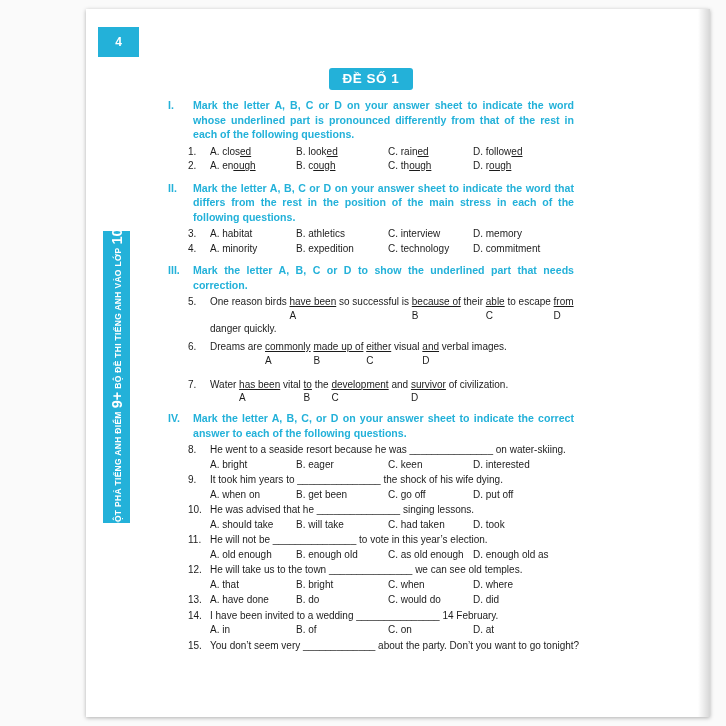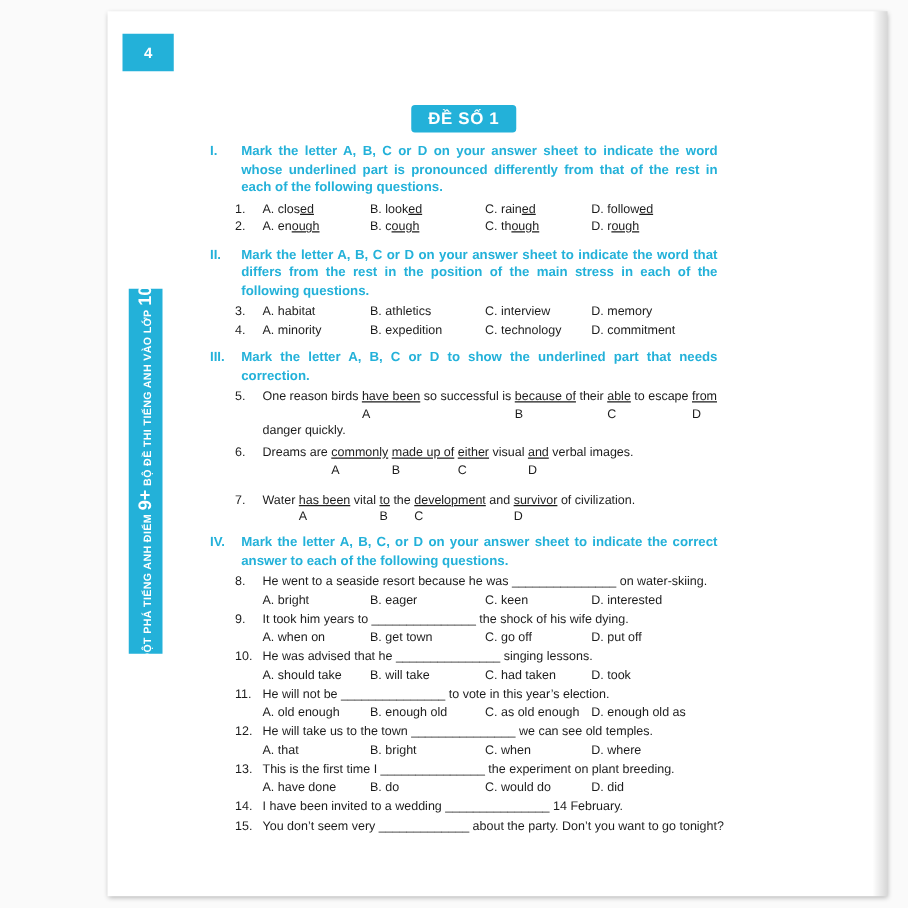--- a/index.html
+++ b/index.html
@@ -39,21 +39,21 @@
   .sb-part { letter-spacing:.3px; }
   .sb-big { font-size:14.5px; margin:0 3px; line-height:1; }
 
   .content {
     position:absolute; left:0; top:0; width:100%; height:100%;
     padding:57px 136px 0 82px;
     font-size:10px; line-height:14.5px; color:#1c1c1c;
   }
 
   .title-badge {
-    width:fit-content; margin:18px auto 8px;
+    width:fit-content; margin:2px auto 8px;
     background:var(--accent); color:#fff; font-weight:bold;
     font-size:13.5px; line-height:16px; padding:3px 14px; border-radius:3px;
     letter-spacing:.5px;
   }
 
   .section { margin-top:7px; }
   .sec-head { display:flex; color:var(--accent); font-weight:bold; font-size:10.6px; margin-bottom:3px; }
   .sec-num { width:25px; flex:none; }
   .sec-title { flex:1; text-align:justify; }
 
@@ -195,21 +195,21 @@
                   <span class="opt">D. interested</span>
                 </div>
               </div>
             </div>
             <div class="q q-mcq">
               <span class="q-num">9.</span>
               <div class="q-body">
                 <div class="stem">It took him years to _______________ the shock of his wife dying.</div>
                 <div class="opts">
                   <span class="opt">A. when on</span>
-                  <span class="opt">B. get town</span>
+                  <span class="opt">B. get been</span>
                   <span class="opt">C. go off</span>
                   <span class="opt">D. put off</span>
                 </div>
               </div>
             </div>
             <div class="q q-mcq">
               <span class="q-num">10.</span>
               <div class="q-body">
                 <div class="stem">He was advised that he _______________ singing lessons.</div>
                 <div class="opts">
@@ -240,33 +240,38 @@
                   <span class="opt">A. that</span>
                   <span class="opt">B. bright</span>
                   <span class="opt">C. when</span>
                   <span class="opt">D. where</span>
                 </div>
               </div>
             </div>
             <div class="q q-mcq">
               <span class="q-num">13.</span>
               <div class="q-body">
-                <div class="stem">This is the first time I _______________ the experiment on plant breeding.</div>
                 <div class="opts">
                   <span class="opt">A. have done</span>
                   <span class="opt">B. do</span>
                   <span class="opt">C. would do</span>
                   <span class="opt">D. did</span>
                 </div>
               </div>
             </div>
             <div class="q q-mcq">
               <span class="q-num">14.</span>
               <div class="q-body">
                 <div class="stem">I have been invited to a wedding _______________ 14 February.</div>
+                <div class="opts">
+                  <span class="opt">A. in</span>
+                  <span class="opt">B. of</span>
+                  <span class="opt">C. on</span>
+                  <span class="opt">D. at</span>
+                </div>
               </div>
             </div>
             <div class="q q-mcq">
               <span class="q-num">15.</span>
               <div class="q-body">
                 <div class="stem">You don’t seem very _____________ about the party. Don’t you want to go tonight?</div>
               </div>
             </div>
           </div>
         </div>

